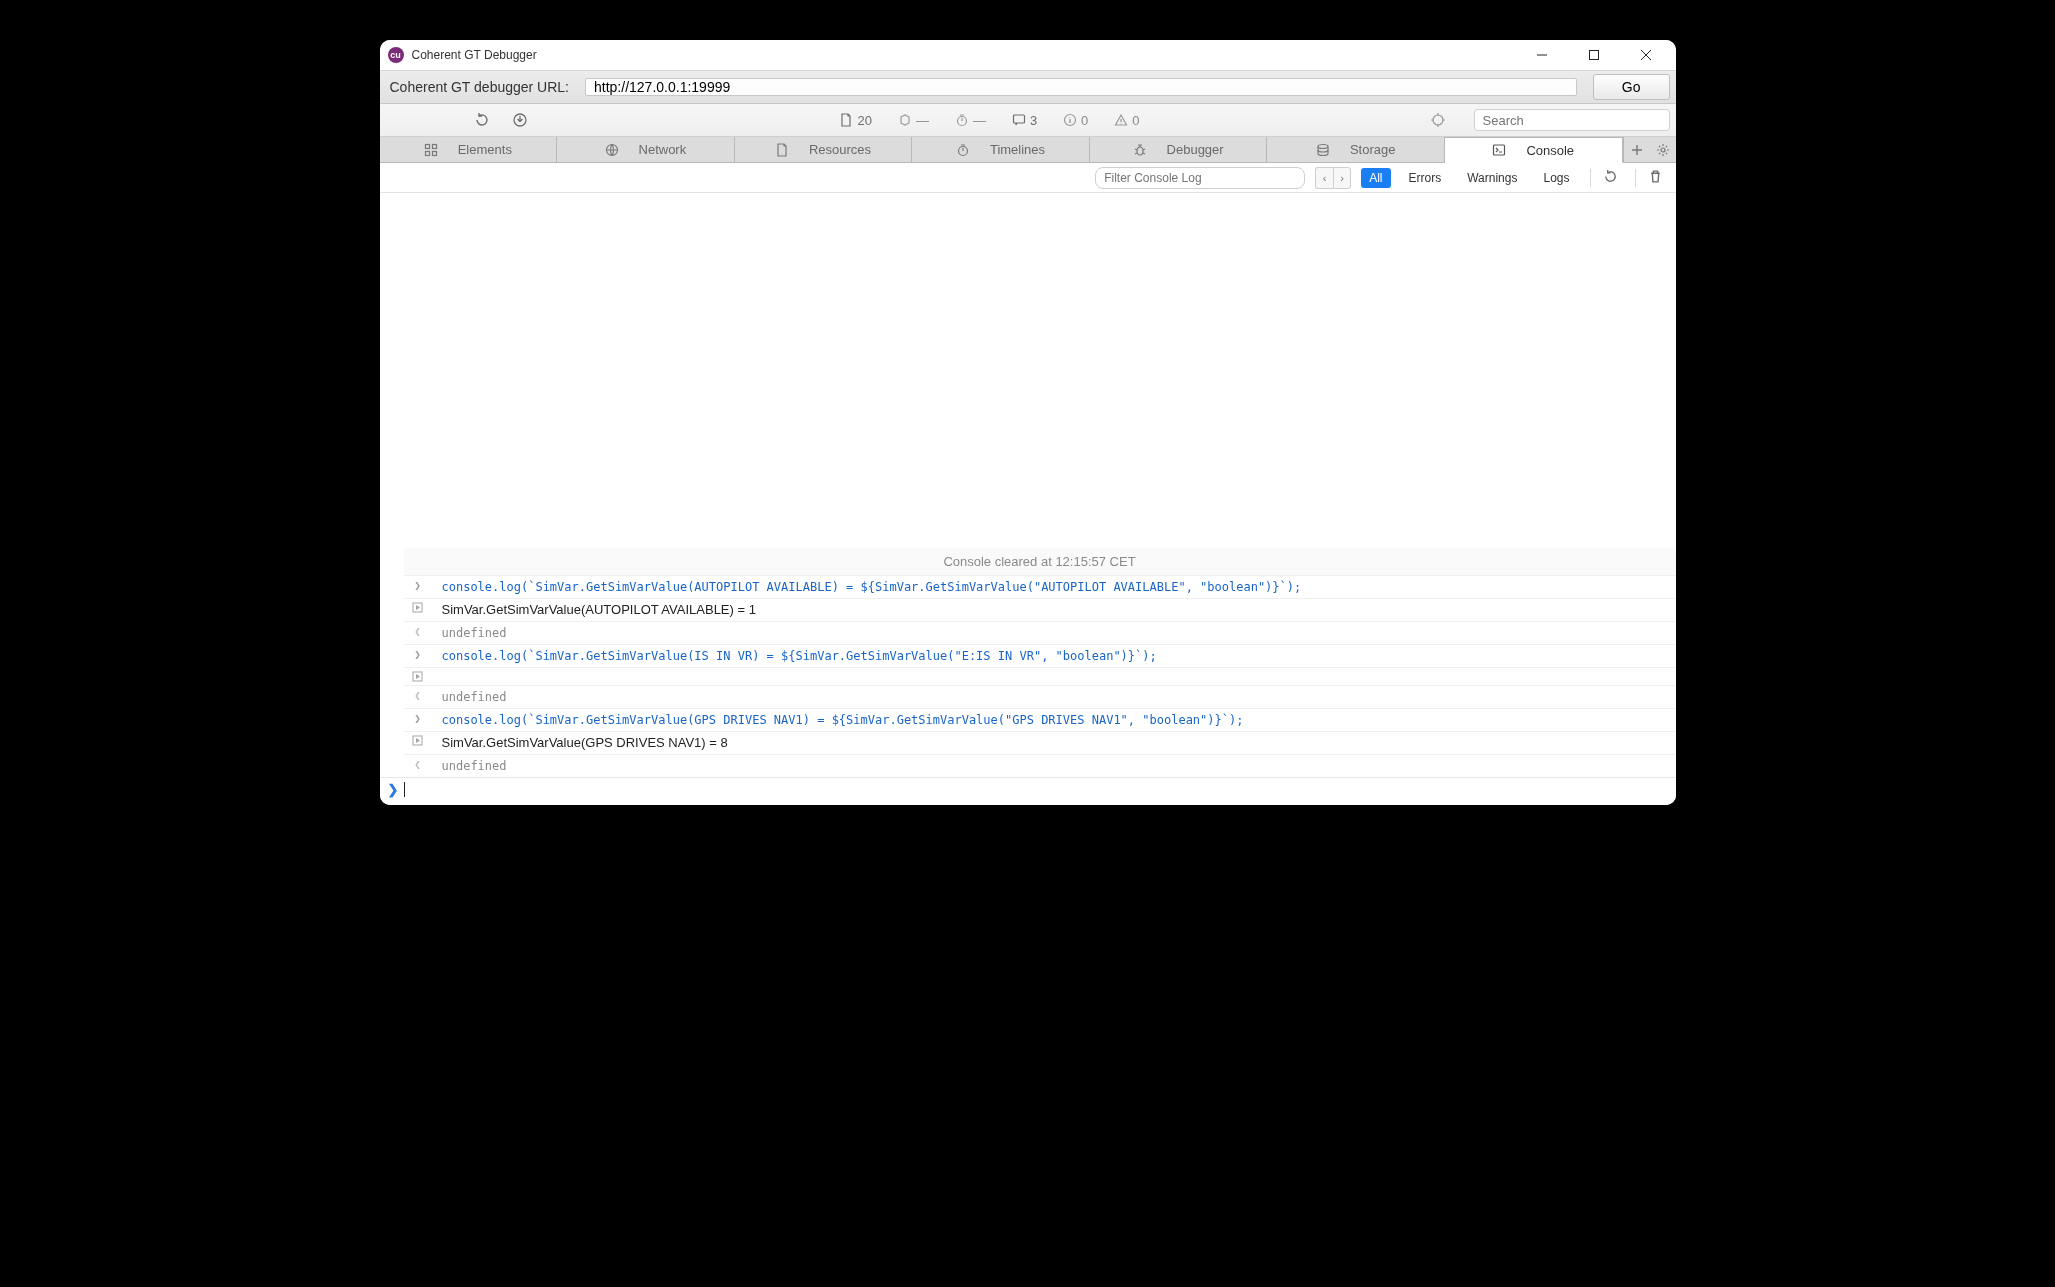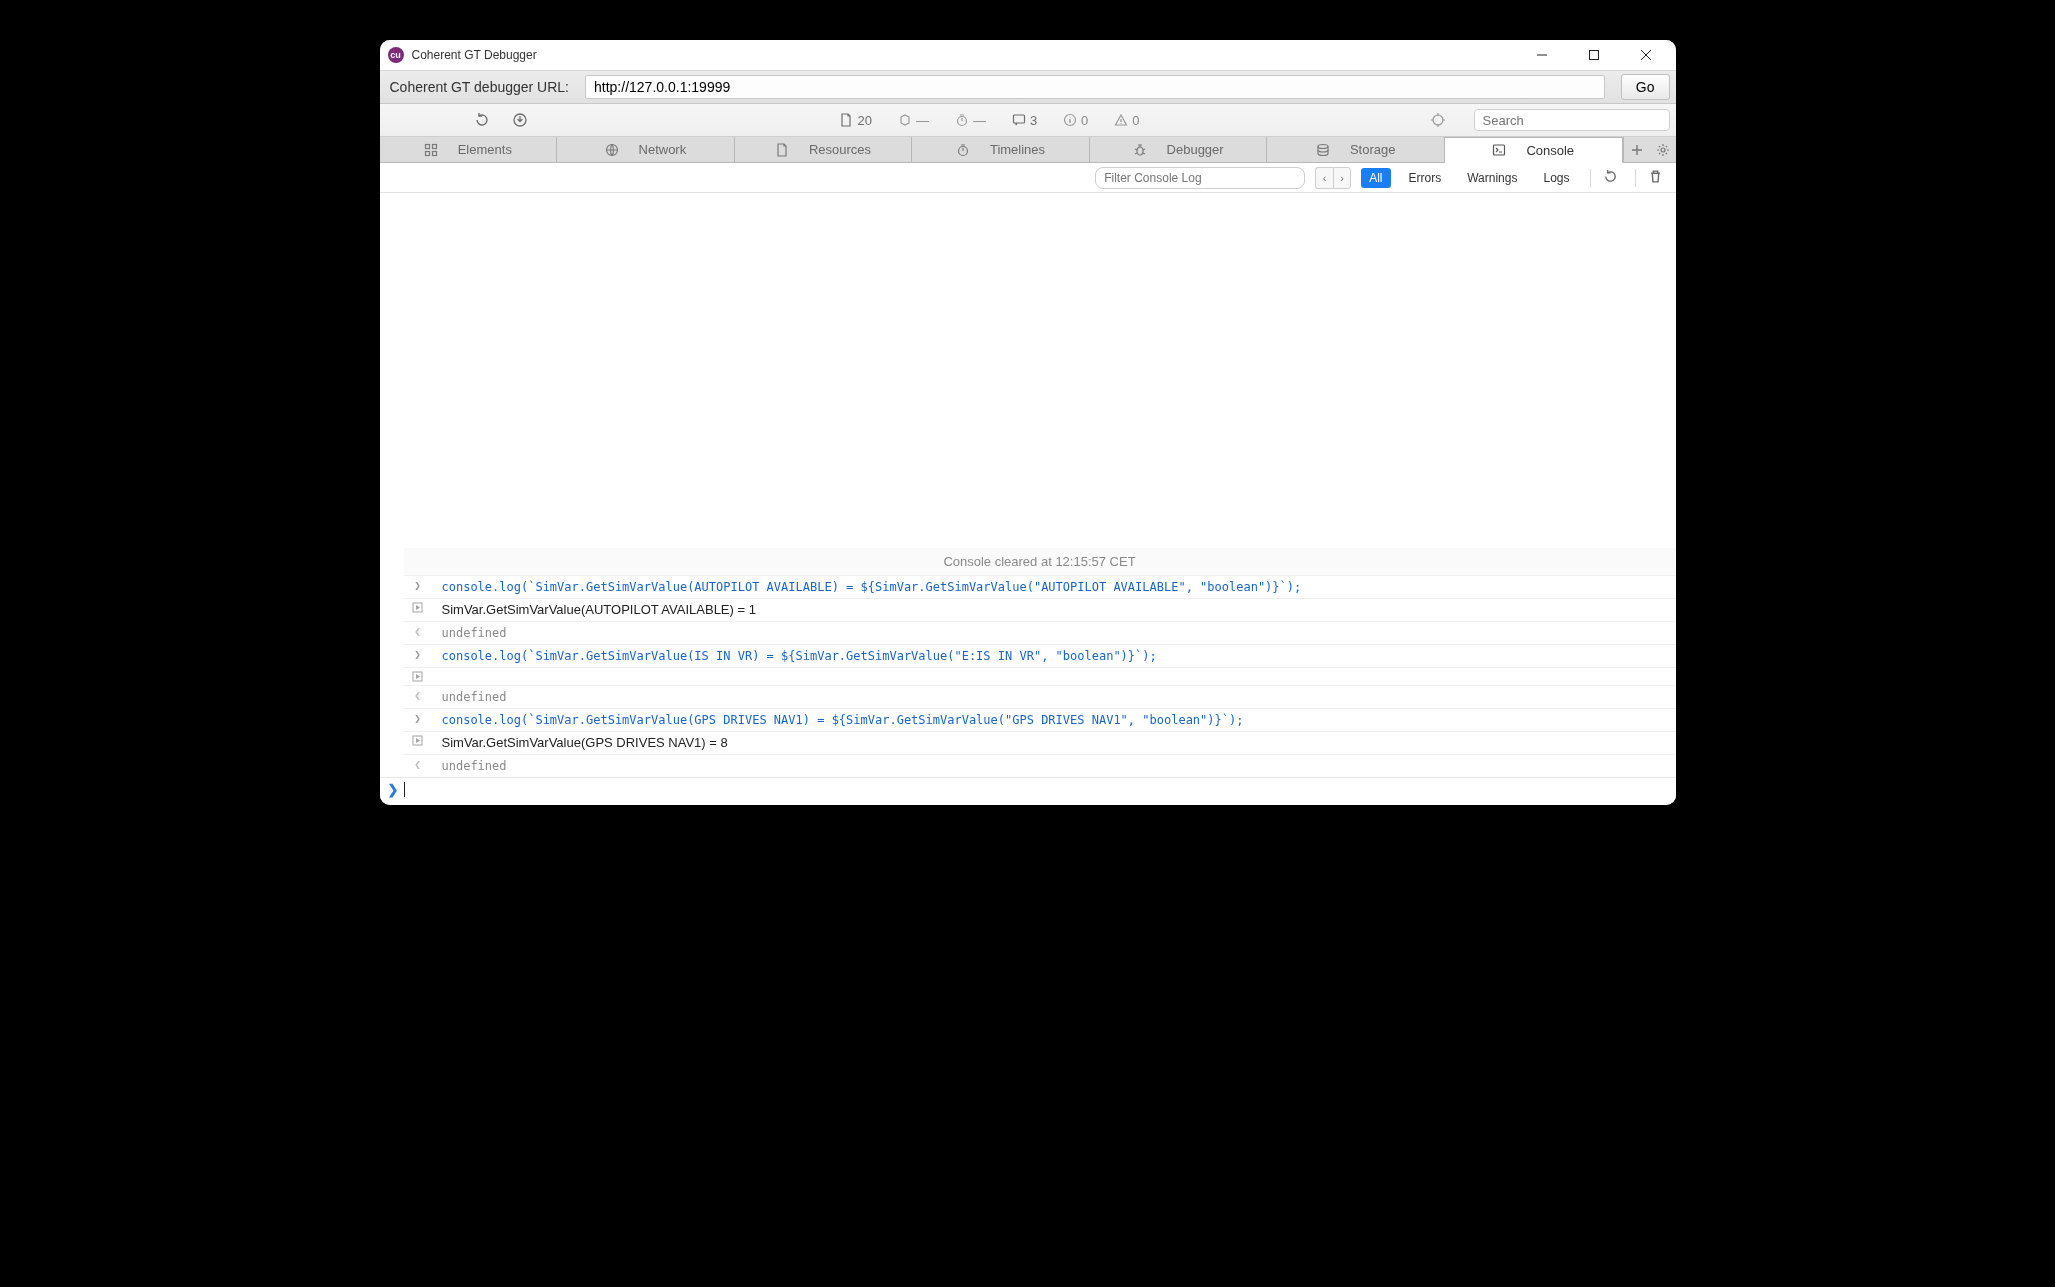--- a/index.html
+++ b/index.html
@@ -42,24 +42,24 @@
   .urlbar {
     display:flex;align-items:center;gap:16px;
     background:linear-gradient(#ececec,#e1e1e1);
     border-top:1px solid #d6d6d6;border-bottom:1px solid #c8c8c8;
     padding:4px 6px;
     height:34px;
   }
   .urlbar-label { font-size:14px;color:#333;padding-left:4px; }
   .url-input {
     flex:1;border:1px solid #c8c8c8;background:#fdfdfd;
-    height:24px;padding:0 8px;font-size:14px;border-radius:2px;
+    height:18px;padding:0 8px;font-size:14px;border-radius:2px;
   }
   .go-btn {
-    height:26px;padding:0 14px;border:1px solid #bfbfbf;border-radius:3px;
+    height:26px;padding:0 28px;border:1px solid #bfbfbf;border-radius:3px;
     background:linear-gradient(#fefefe,#e9e9e9);font-size:14px;cursor:pointer;
   }
   .metrics-row {
     display:flex;align-items:center;
     background:linear-gradient(#f6f6f6,#efefef);
     border-bottom:1px solid #cfcfcf;
     height:32px;padding:16px 6px;
   }
   .metrics-left { flex:0 0 230px;display:flex;align-items:center;justify-content:center;gap:22px; }
   .metrics-center { flex:1;display:flex;align-items:center;justify-content:center;gap:26px; }

